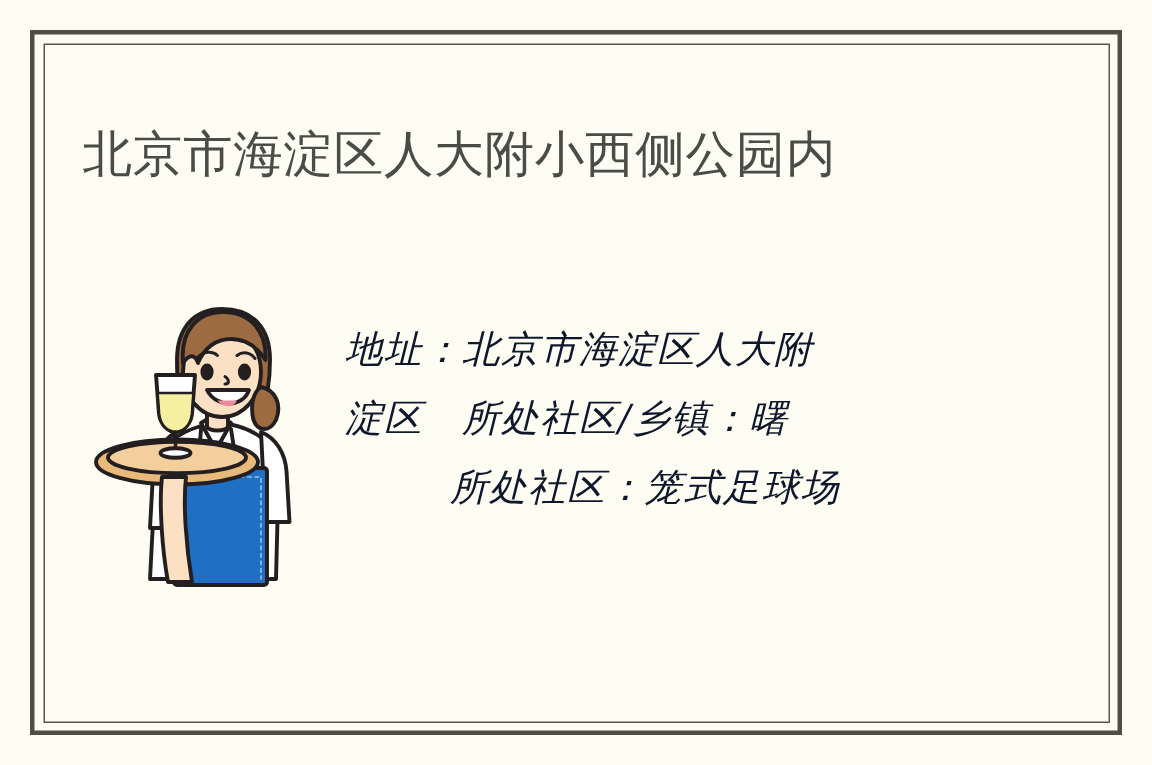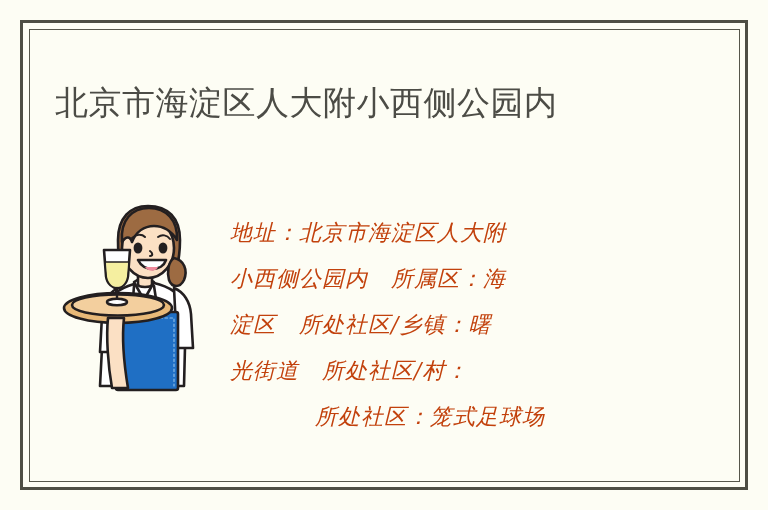--- a/index.html
+++ b/index.html
@@ -82,23 +82,23 @@
     height: 200px;
   }
 
   
   .detail-block {
     position: absolute;
     left: 200px;
     top: 180px;
     width: 400px;
     font-family: "DejaVu Serif", "Liberation Serif", serif;
-    font-size: 22px;
+    font-size: 25px;
     line-height: 46px;
-    color: #c2410c;
+    color: #0f172a;
     font-style: italic;
     text-align: justify;
     text-justify: inter-character;
     letter-spacing: 1px;
     word-break: break-all;
   }
   .detail-block .line {
     display: block;
   }
   .detail-block .line-last {
@@ -175,20 +175,18 @@
           <path d="M56 66 L78 66" fill="none" stroke-width="1.6"></path>
 
           <path d="M67 92 L67 105" fill="none" stroke-width="2.4"></path>
           <ellipse cx="67" cy="106" rx="10" ry="3.2" fill="#ffffff"></ellipse>
         </g>
       </svg>
     </div>
 
     <div class="detail-block">
       <span class="line">地址：北京市海淀区人大附</span>
-      <span class="line">小西侧公园内　所属区：海</span>
       <span class="line">淀区　所处社区/乡镇：曙</span>
-      <span class="line">光街道　所处社区/村：</span>
       <span class="line line-last">所处社区：笼式足球场</span>
     </div>
 
   </div>
 </div>
 
 </body></html>

